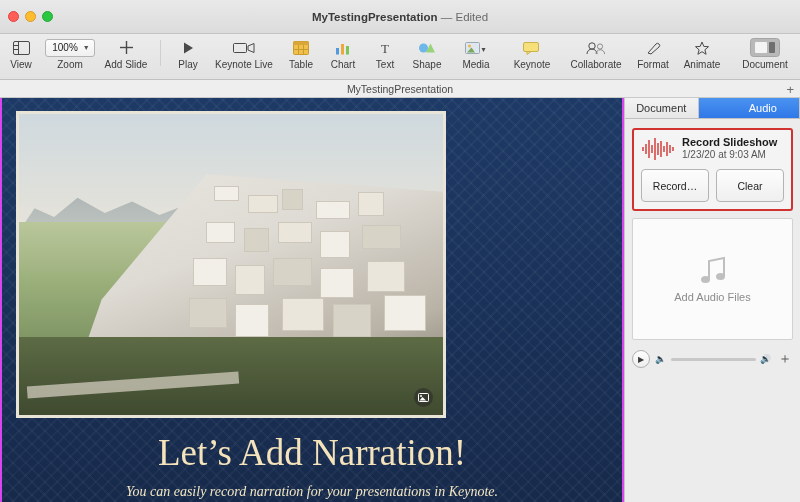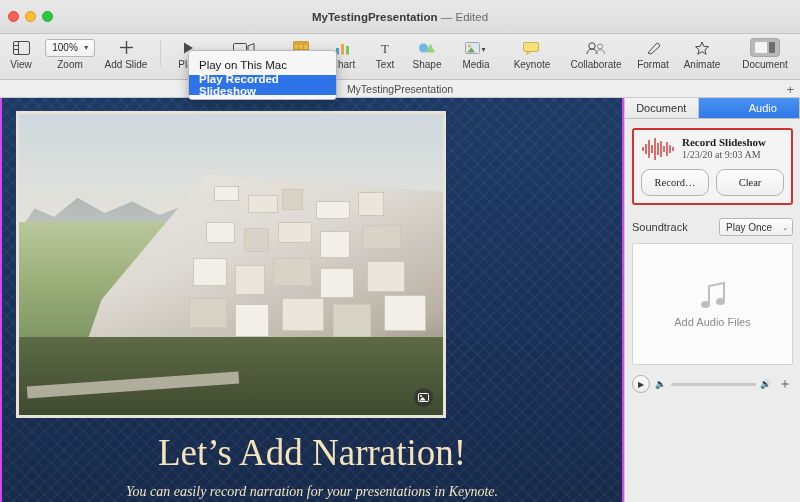--- a/index.html
+++ b/index.html
@@ -192,29 +192,28 @@
     background: linear-gradient(#f3f3f3,#e7e7e7);
     border-right: 1px solid #c6c6c6;
   }
   .seg div.active { background: linear-gradient(#4b93f0,#2f78e8); color: #fff; padding-left: 28px; }
   .record-card {
     margin: 9px 7px 0 7px;
     border: 2px solid #d0332f;
     border-radius: 3px;
     background: #f4f4f4;
     padding: 6px 7px 7px 7px;
-    font-family: Liberation Serif, serif;
   }
   .rec-top { display: flex; gap: 7px; align-items: flex-start; }
   .waveform { width: 34px; height: 26px; }
   .rec-title { font-size: 11px; font-weight: bold; color: #1c1c1c; }
   .rec-date { font-size: 10px; color: #555; margin-top: 1px; }
   .rec-buttons { display: flex; gap: 7px; margin-top: 7px; }
   .btn {
-    flex: 1; height: 27px; border: 1px solid #b4b4b4; border-radius: 9px;
+    flex: 1; height: 33px; border: 1px solid #b4b4b4; border-radius: 4px;
     background: linear-gradient(#fdfdfd,#efefef);
     font-size: 10.5px; color: #1e1e1e;
     display: flex; align-items: center; justify-content: center;
   }
   .sound-row {
     display: flex; align-items: center; justify-content: space-between;
     margin: 13px 7px 0 7px;
   }
   .sound-lbl { font-size: 11px; color: #3a3a3a; }
   .popup {
@@ -511,45 +510,34 @@
             <div class="rec-title">Record Slideshow</div>
             <div class="rec-date">1/23/20 at 9:03 AM</div>
           </div>
         </div>
         <div class="rec-buttons">
           <div class="btn">Record…</div>
           <div class="btn">Clear</div>
         </div>
       </div>
 
-      <div class="sound-row">
-        <div class="sound-lbl">Soundtrack</div>
-        <div class="popup">
-          <span>Play Once</span>
-          <span class="chev">⌄</span>
-        </div>
-      </div>
 
       <div class="dropzone">
         <svg width="32" height="30" viewBox="0 0 32 30">
           <path d="M12,24 V6 L27,3 V21" fill="none" stroke="#bfbfbf" stroke-width="2"></path>
           <ellipse cx="8.5" cy="24.5" rx="4.5" ry="3.6" fill="#bfbfbf"></ellipse>
           <ellipse cx="23.5" cy="21.5" rx="4.5" ry="3.6" fill="#bfbfbf"></ellipse>
         </svg>
         <div class="dz-lbl">Add Audio Files</div>
       </div>
 
       <div class="transport">
         <div class="play-circle">▶</div>
         <span class="sp-small">🔈</span>
         <div class="slider"></div>
         <span class="sp-small">🔊</span>
         <div class="add-circle">＋</div>
       </div>
     </div>
   </div>
 
-  <div class="menu">
-    <div class="menu-item">Play on This Mac</div>
-    <div class="menu-item selected">Play Recorded Slideshow</div>
-  </div>
 
 </div>
 
 </body></html>

